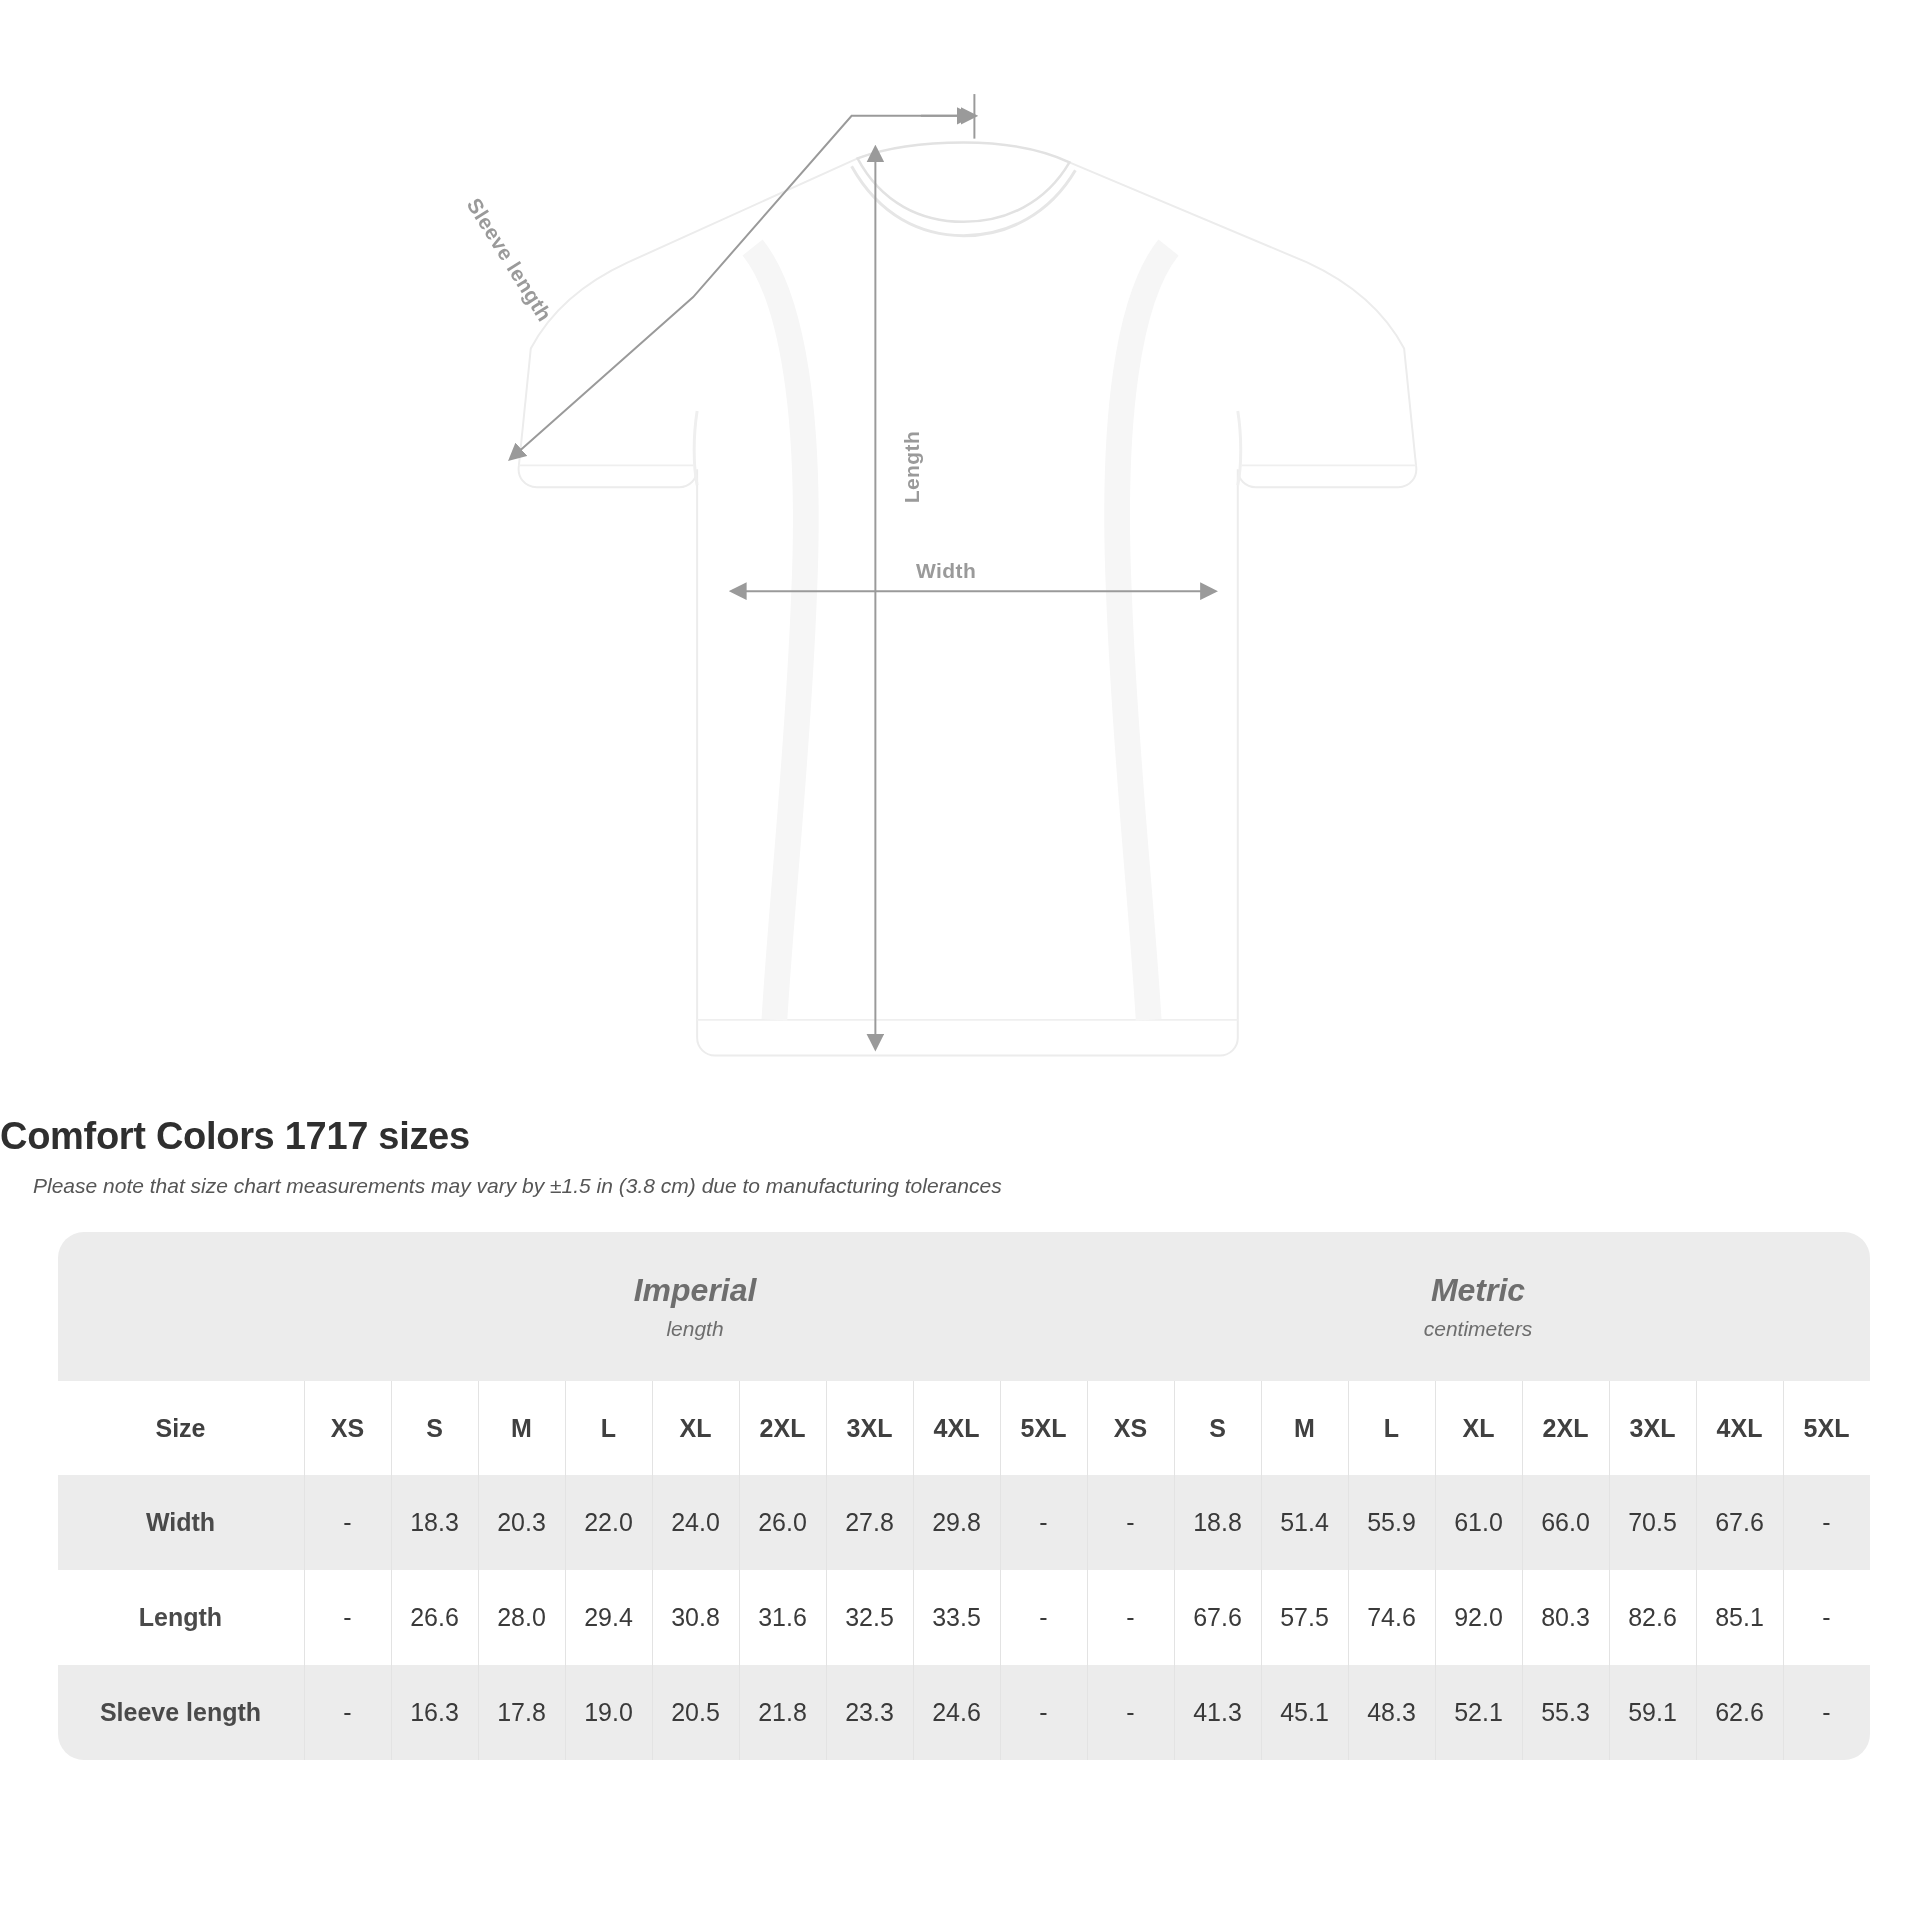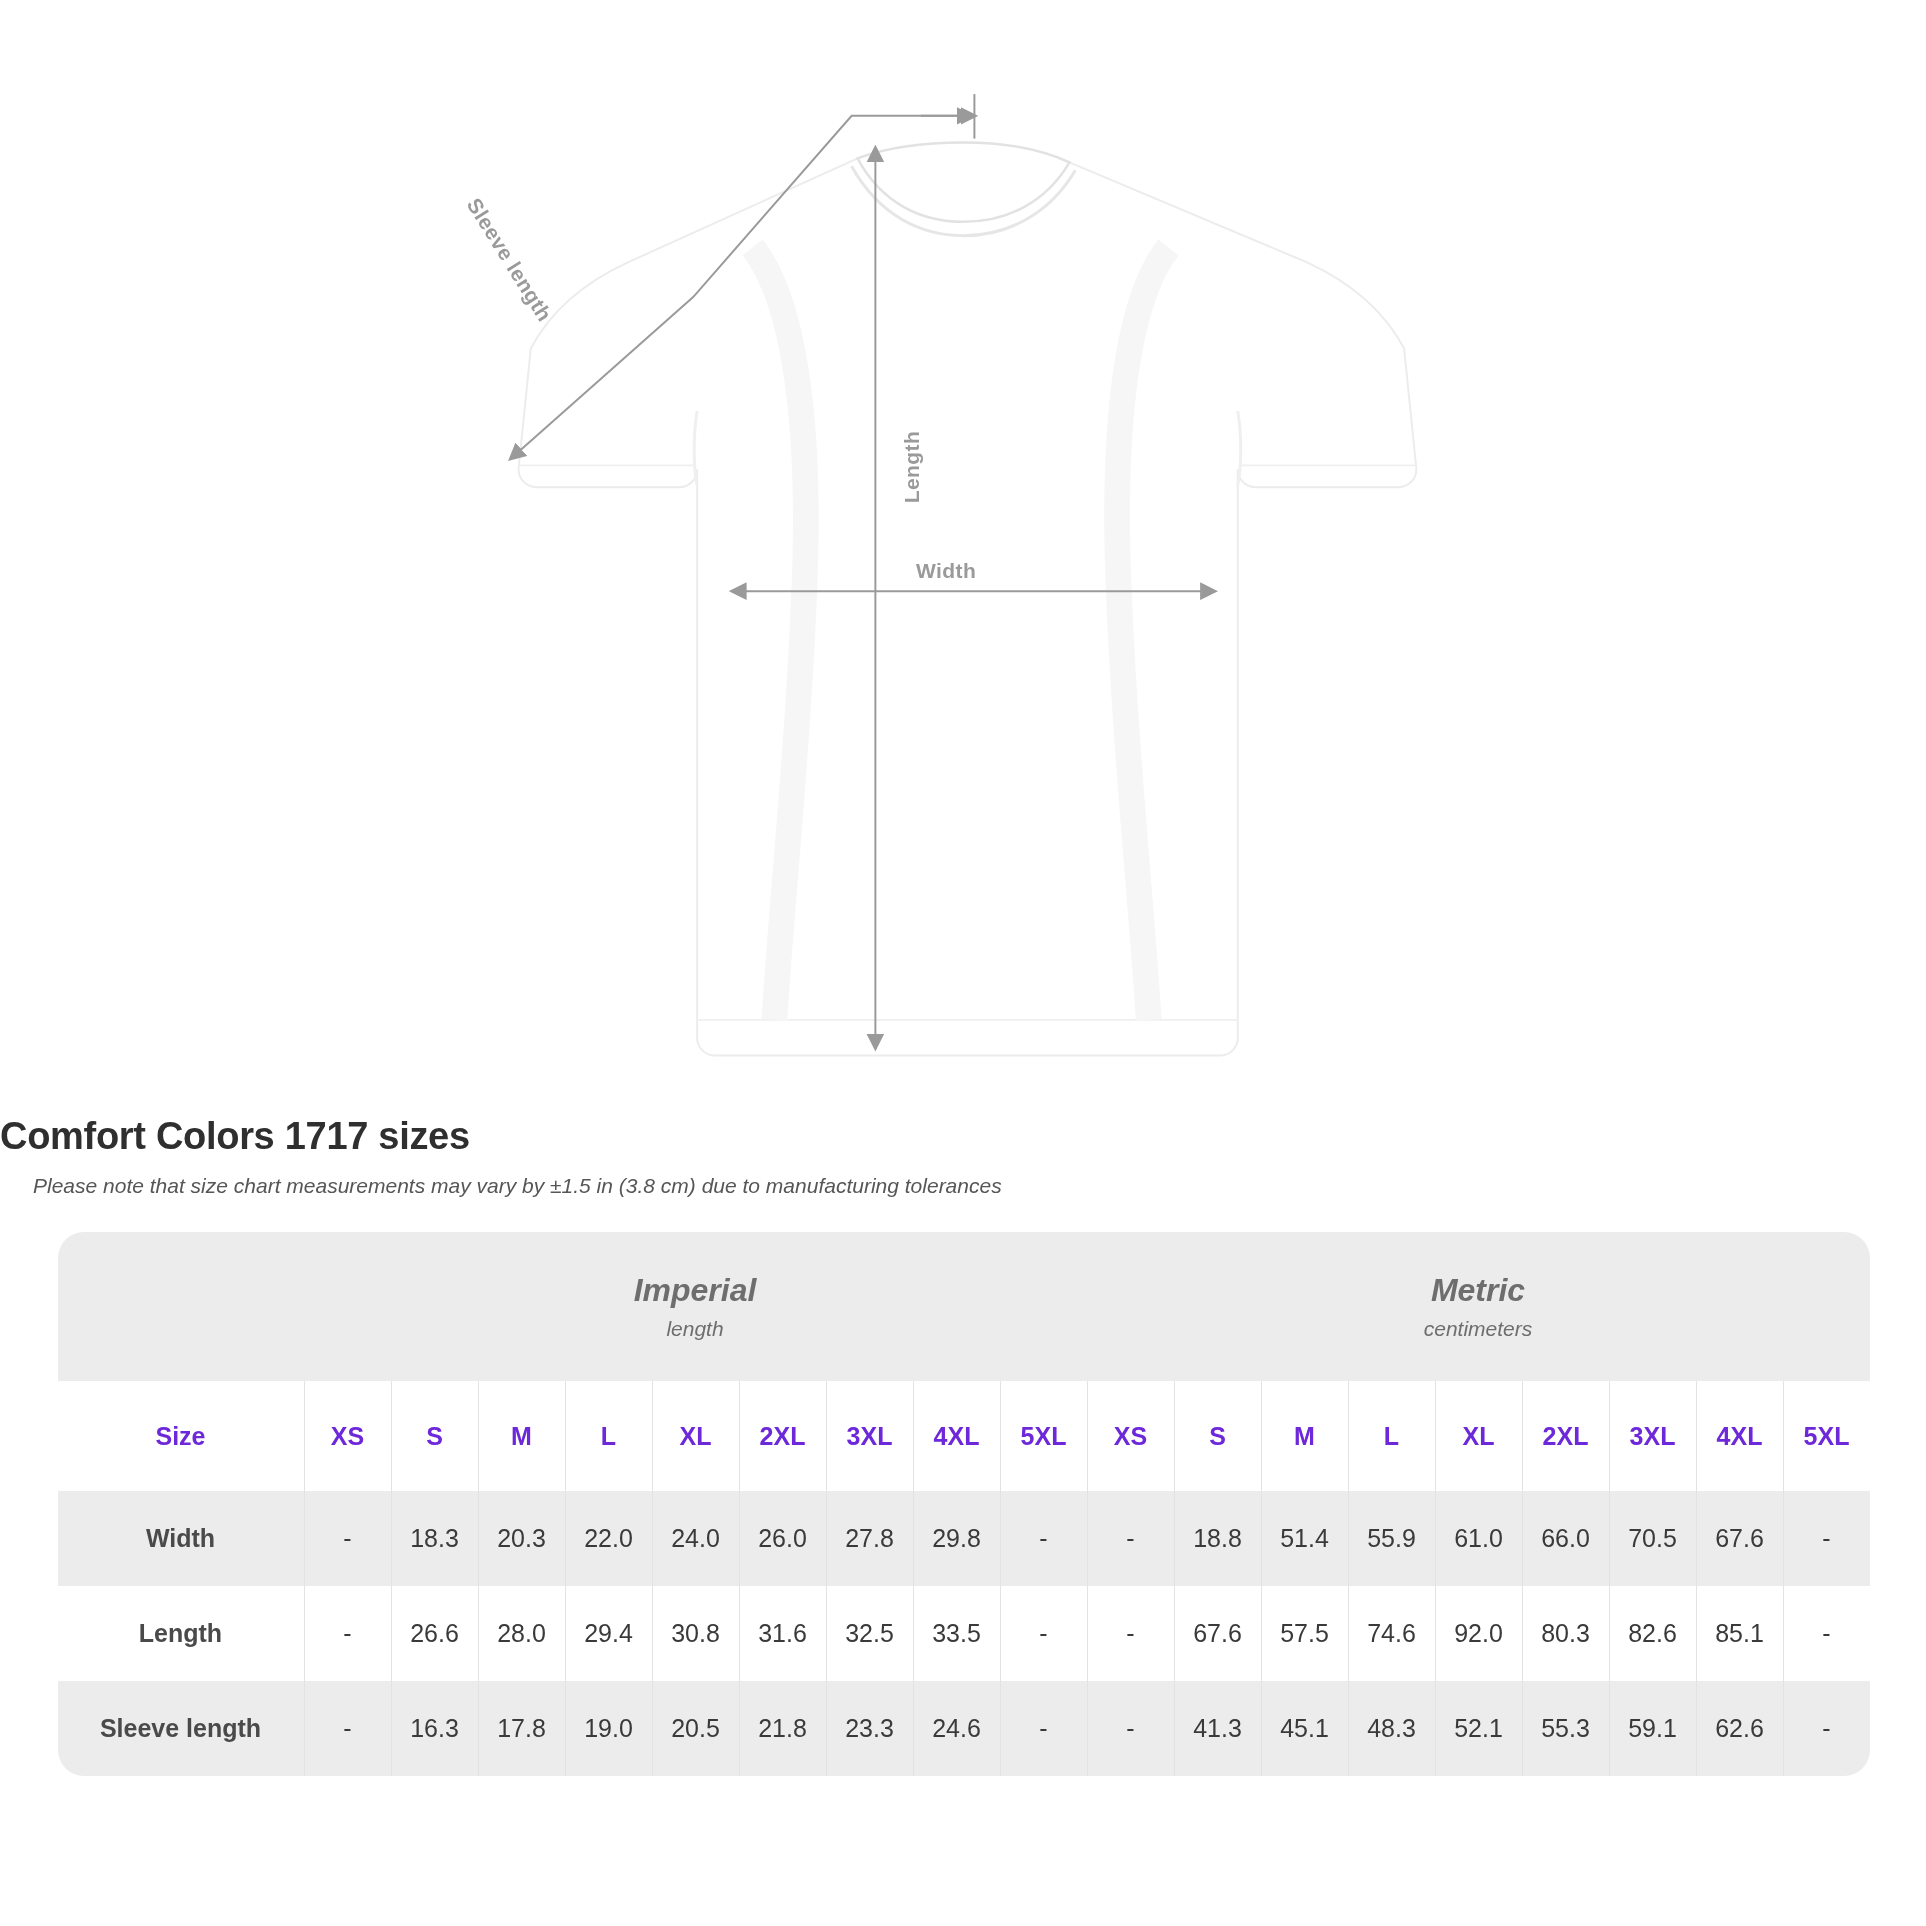--- a/index.html
+++ b/index.html
@@ -101,24 +101,24 @@
     line-height: 1.15;
   }
   .unit-sub {
     font-size: 21px;
     font-style: italic;
     color: #6e6e6e;
     margin-top: 8px;
   }
   .head-row td {
     background: #ffffff;
-    height: 110px;
+    height: 94px;
     font-size: 25px;
     font-weight: bold;
-    color: #6d28d9;
+    color: #404040;
   }
   .head-row td.rowhead {
     font-size: 25px;
   }
   .data-row td {
     height: 95px;
     font-size: 25px;
     color: #3a3a3a;
   }
   .data-row.shade td {

